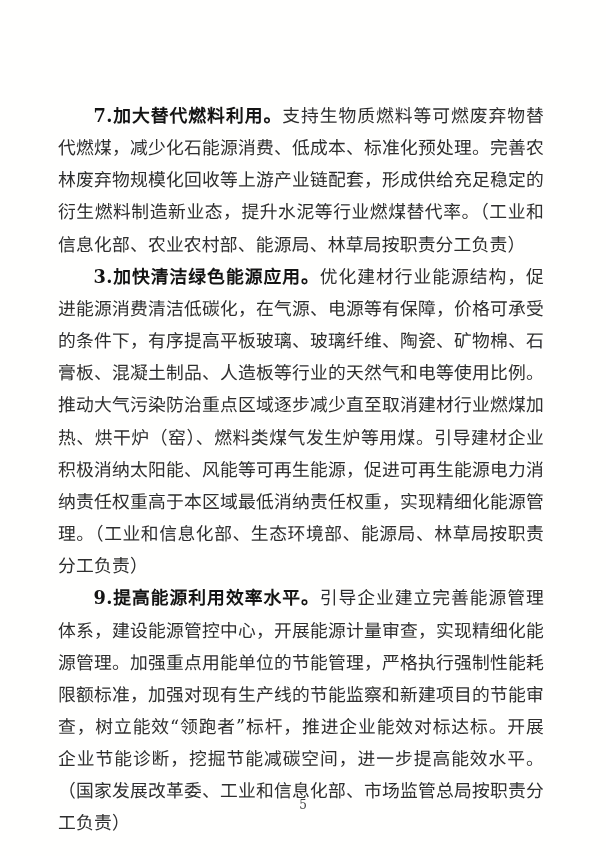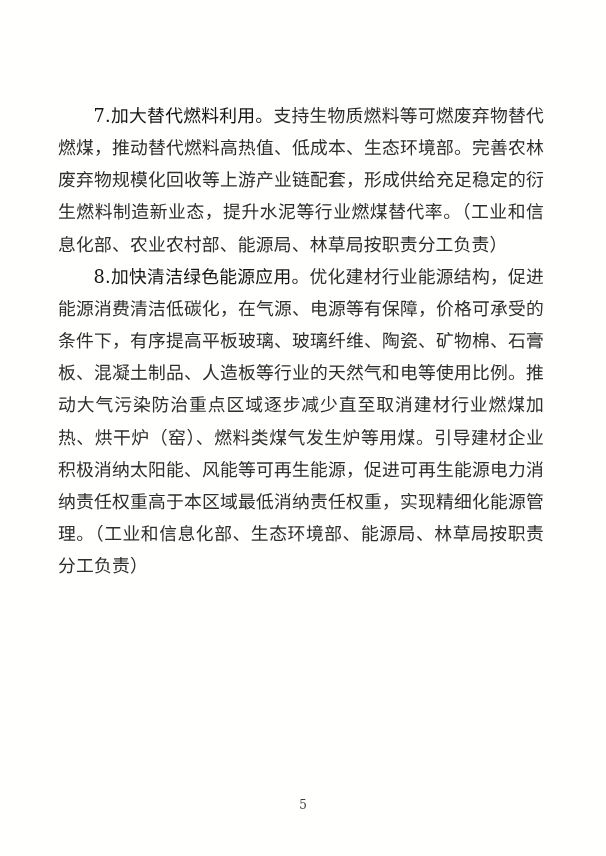--- a/index.html
+++ b/index.html
@@ -27,21 +27,21 @@
     font-size: 17.8px;
     line-height: 32.15px;
     color: #2e2e2e;
     text-align: justify;
     text-justify: inter-character;
     text-indent: 2em;
     word-break: normal;
     letter-spacing: 0.2px;
   }
   .para-heading {
-    font-weight: 400;
+    font-weight: 700;
     color: #141414;
   }
   .resp-note {
     color: #2e2e2e;
   }
   .page-number {
     position: absolute;
     top: 798px;
     left: 0;
     right: 0;
@@ -50,21 +50,22 @@
     color: #3d3d3d;
     font-family: "DejaVu Serif", "Liberation Serif", serif;
   }
 </style>
 </head>
 <body>
 
 <div class="page">
   <div class="content">
 
-    <p class="para"><span class="para-heading">7.加大替代燃料利用。</span><span>支持生物质燃料等可燃废弃物替代燃煤，推动替代燃料高热值、低成本、生态环境部。完善农林废弃物规模化回收等上游产业链配套，形成供给充足稳定的衍生燃料制造新业态，提升水泥等行业燃煤替代率。</span><span class="resp-note">（工业和信息化部、农业农村部、能源局、林草局按职责分工负责）</span></p>
+    <p class="para"><span class="para-heading">7.加大替代燃料利用。</span><span>支持生物质燃料等可燃废弃物替代燃煤，减少化石能源消费、低成本、标准化预处理。完善农林废弃物规模化回收等上游产业链配套，形成供给充足稳定的衍生燃料制造新业态，提升水泥等行业燃煤替代率。</span><span class="resp-note">（工业和信息化部、农业农村部、能源局、林草局按职责分工负责）</span></p>
 
-    <p class="para"><span class="para-heading">8.加快清洁绿色能源应用。</span><span>优化建材行业能源结构，促进能源消费清洁低碳化，在气源、电源等有保障，价格可承受的条件下，有序提高平板玻璃、玻璃纤维、陶瓷、矿物棉、石膏板、混凝土制品、人造板等行业的天然气和电等使用比例。推动大气污染防治重点区域逐步减少直至取消建材行业燃煤加热、烘干炉（窑）、燃料类煤气发生炉等用煤。引导建材企业积极消纳太阳能、风能等可再生能源，促进可再生能源电力消纳责任权重高于本区域最低消纳责任权重，实现精细化能源管理。</span><span class="resp-note">（工业和信息化部、生态环境部、能源局、林草局按职责分工负责）</span></p>
+    <p class="para"><span class="para-heading">3.加快清洁绿色能源应用。</span><span>优化建材行业能源结构，促进能源消费清洁低碳化，在气源、电源等有保障，价格可承受的条件下，有序提高平板玻璃、玻璃纤维、陶瓷、矿物棉、石膏板、混凝土制品、人造板等行业的天然气和电等使用比例。推动大气污染防治重点区域逐步减少直至取消建材行业燃煤加热、烘干炉（窑）、燃料类煤气发生炉等用煤。引导建材企业积极消纳太阳能、风能等可再生能源，促进可再生能源电力消纳责任权重高于本区域最低消纳责任权重，实现精细化能源管理。</span><span class="resp-note">（工业和信息化部、生态环境部、能源局、林草局按职责分工负责）</span></p>
 
+    <p class="para"><span class="para-heading">9.提高能源利用效率水平。</span><span>引导企业建立完善能源管理体系，建设能源管控中心，开展能源计量审查，实现精细化能源管理。加强重点用能单位的节能管理，严格执行强制性能耗限额标准，加强对现有生产线的节能监察和新建项目的节能审查，树立能效“领跑者”标杆，推进企业能效对标达标。开展企业节能诊断，挖掘节能减碳空间，进一步提高能效水平。</span><span class="resp-note">（国家发展改革委、工业和信息化部、市场监管总局按职责分工负责）</span></p>
 
   </div>
 
   <div class="page-number">5</div>
 </div>
 
 </body></html>

